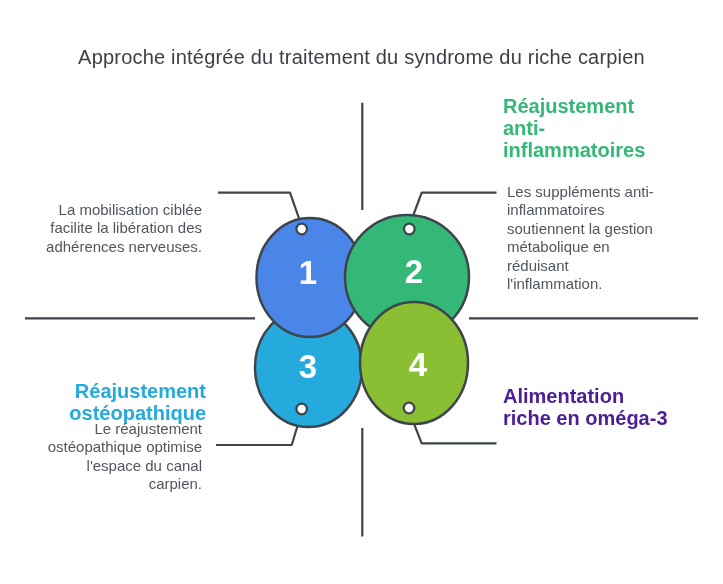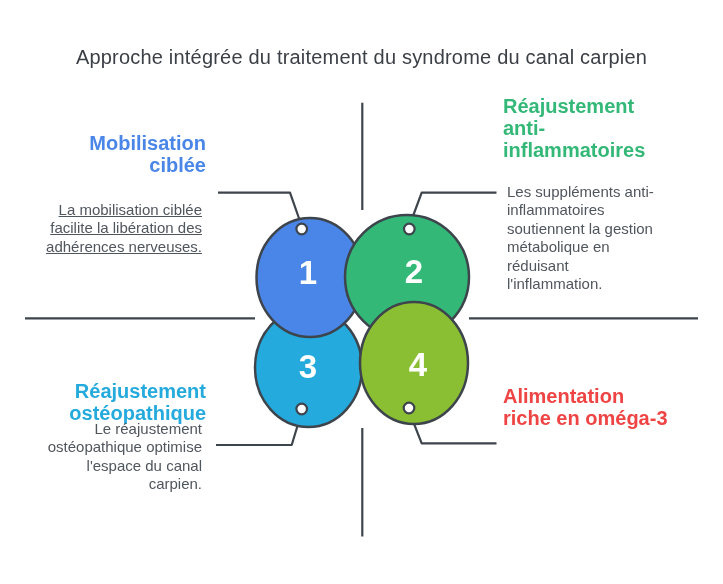--- a/index.html
+++ b/index.html
@@ -16,42 +16,42 @@
   }
   .desc{
     position:absolute;font-size:15px;font-weight:400;line-height:18.4px;white-space:pre-line;
     color:#50565e;margin:4px;
   }
   .align-r{text-align:right;right:517px;width:200px;}
   .align-l{text-align:left;left:503px;width:200px;}
   .c-blue{color:#4a86e8;}
   .c-green{color:#33b877;}
   .c-cyan{color:#24aadd;}
-  .c-lime{color:#ef4444;}
+  .c-lime{color:#4c1d95;}
   .h-tl{top:132px;}
-  .d-tl{top:197px;text-decoration:underline;}
+  .d-tl{top:197px;}
   .h-tr{top:95px;}
   .d-tr{top:179px;}
   .h-bl{top:380px;}
   .d-bl{top:416px;text-align:right;}
   .h-br{top:385px;}
   .d-br{top:444px;}
   svg{position:absolute;left:0;top:0;}
   .guide{stroke:#3d444c;stroke-width:2.2;}
   .connector{stroke:#3d444c;stroke-width:2.2;fill:none;stroke-linejoin:round;}
   .bubble{stroke:#3d444c;stroke-width:2.5;}
   .anchor{fill:#ffffff;stroke:#3d444c;stroke-width:2.2;}
   .num{font-family:"Liberation Sans",sans-serif;font-size:33px;font-weight:700;fill:#ffffff;text-anchor:middle;}
 </style>
 </head>
 <body>
 
 <div class="stage">
 
-  <h1 class="title">Approche intégrée du traitement du syndrome du canal carpien</h1>
+  <h1 class="title">Approche intégrée du traitement du syndrome du riche carpien</h1>
 
   <svg width="723" height="584" viewBox="0 0 723 584">
 
     <line class="guide" x1="362.3" y1="102.7" x2="362.3" y2="210"></line>
     <line class="guide" x1="362.3" y1="428" x2="362.3" y2="536.5"></line>
     <line class="guide" x1="25" y1="318.3" x2="255" y2="318.3"></line>
     <line class="guide" x1="469" y1="318.3" x2="698" y2="318.3"></line>
 
     <polyline class="connector" points="218,192.7 290,192.7 301.7,226"></polyline>
     <polyline class="connector" points="496.5,192.7 421.7,192.7 409.3,226"></polyline>
@@ -67,22 +67,20 @@
     <text class="num" x="414" y="283">2</text>
     <text class="num" x="308" y="378">3</text>
     <text class="num" x="418" y="376">4</text>
 
     <circle class="anchor" cx="301.7" cy="229" r="5.3"></circle>
     <circle class="anchor" cx="409.3" cy="229" r="5.3"></circle>
     <circle class="anchor" cx="301.7" cy="409" r="5.3"></circle>
     <circle class="anchor" cx="409" cy="408" r="5.3"></circle>
   </svg>
 
-  <p class="heading c-blue align-r h-tl">Mobilisation
-ciblée</p>
   <p class="desc align-r d-tl">La mobilisation ciblée
 facilite la libération des
 adhérences nerveuses.</p>
 
   <p class="heading c-green align-l h-tr">Réajustement
 anti-
 inflammatoires</p>
   <p class="desc align-l d-tr">Les suppléments anti-
 inflammatoires
 soutiennent la gestion

